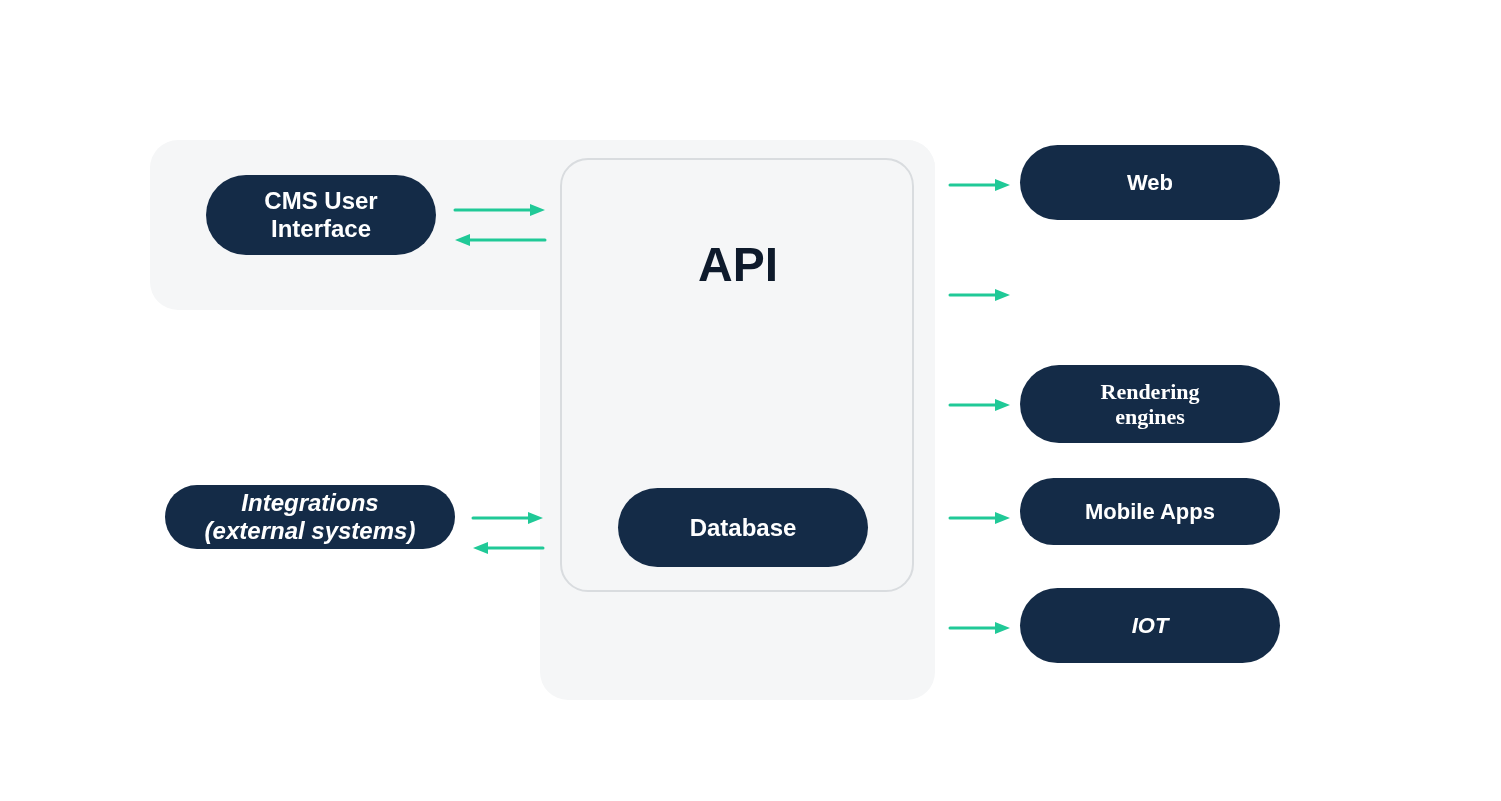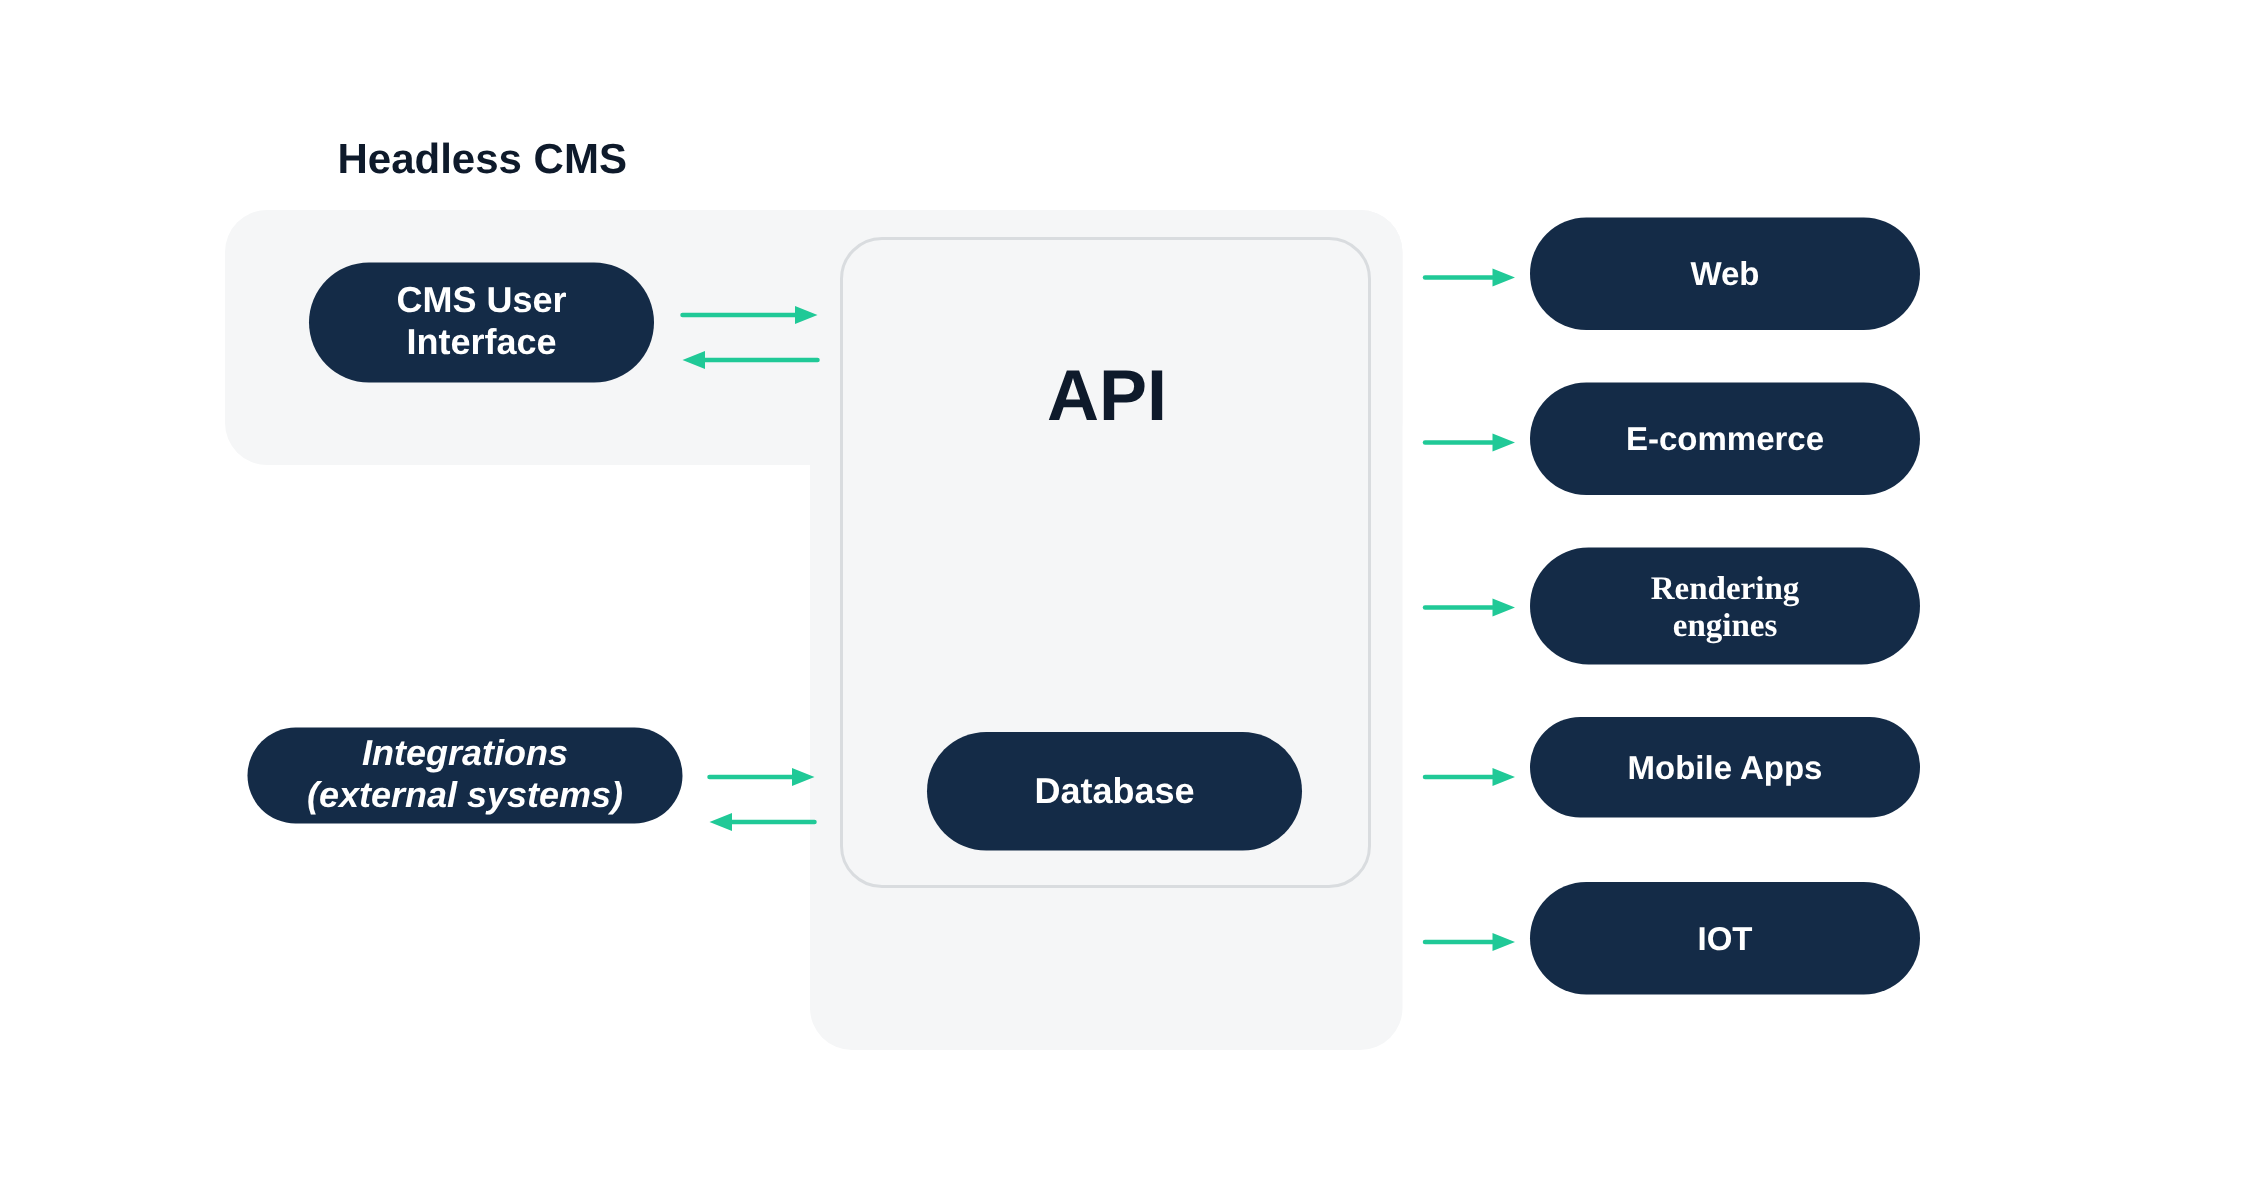--- a/index.html
+++ b/index.html
@@ -13,42 +13,40 @@
   .api-label{position:absolute;font-weight:800;color:#0e1a2b;font-size:48px;}
   svg.arrow{position:absolute;overflow:visible;}
   .stroke{stroke:#20c997;stroke-width:3;fill:none;stroke-linecap:round;}
   .head{fill:#20c997;}
 </style>
 </head>
 <body>
 
 <div class="canvas">
 
-  <div class="title" style="left:225px;top:90px;">Headless CMS</div>
 
   <div class="panel" style="left:150px;top:140px;width:785px;height:170px;"></div>
   <div class="panel" style="left:540px;top:140px;width:395px;height:560px;"></div>
 
   <div class="api-box" style="left:560px;top:158px;width:350px;height:430px;"></div>
   <div class="api-label" style="left:698px;top:198px;margin-top:39px;">API</div>
 
   <div class="pill med" style="left:206px;top:175px;width:230px;height:80px;white-space:pre-line;">CMS User
 Interface</div>
 
   <div class="pill med" style="left:618px;top:488px;width:250px;height:79px;">Database</div>
 
   <div class="pill med" style="left:165px;top:485px;width:290px;height:64px;white-space:pre-line;font-style:italic;">Integrations
 (external systems)</div>
 
   <div class="pill small" style="left:1020px;top:145px;width:260px;height:75px;text-align:right;">Web</div>
-  <div class="pill small" style="left:1020px;top:255px;width:260px;height:75px;">E-commerce</div>
   <div class="pill small" style="left:1020px;top:365px;width:260px;height:78px;white-space:pre-line;font-family:Liberation Serif, serif;">Rendering
 engines</div>
   <div class="pill small" style="left:1020px;top:478px;width:260px;height:67px;">Mobile Apps</div>
-  <div class="pill small" style="left:1020px;top:588px;width:260px;height:75px;">IOT</div>
+  <div class="pill small" style="left:1020px;top:588px;width:260px;height:75px;font-style:italic;">IOT</div>
 
   <svg class="arrow" style="left:450px;top:200px;width:100px;height:20px;">
     <line class="stroke" x1="5" y1="10" x2="80" y2="10"></line>
     <polygon class="head" points="80,4 95,10 80,16"></polygon>
   </svg>
   <svg class="arrow" style="left:450px;top:230px;width:100px;height:20px;">
     <line class="stroke" x1="20" y1="10" x2="95" y2="10"></line>
     <polygon class="head" points="20,4 5,10 20,16"></polygon>
   </svg>
 

